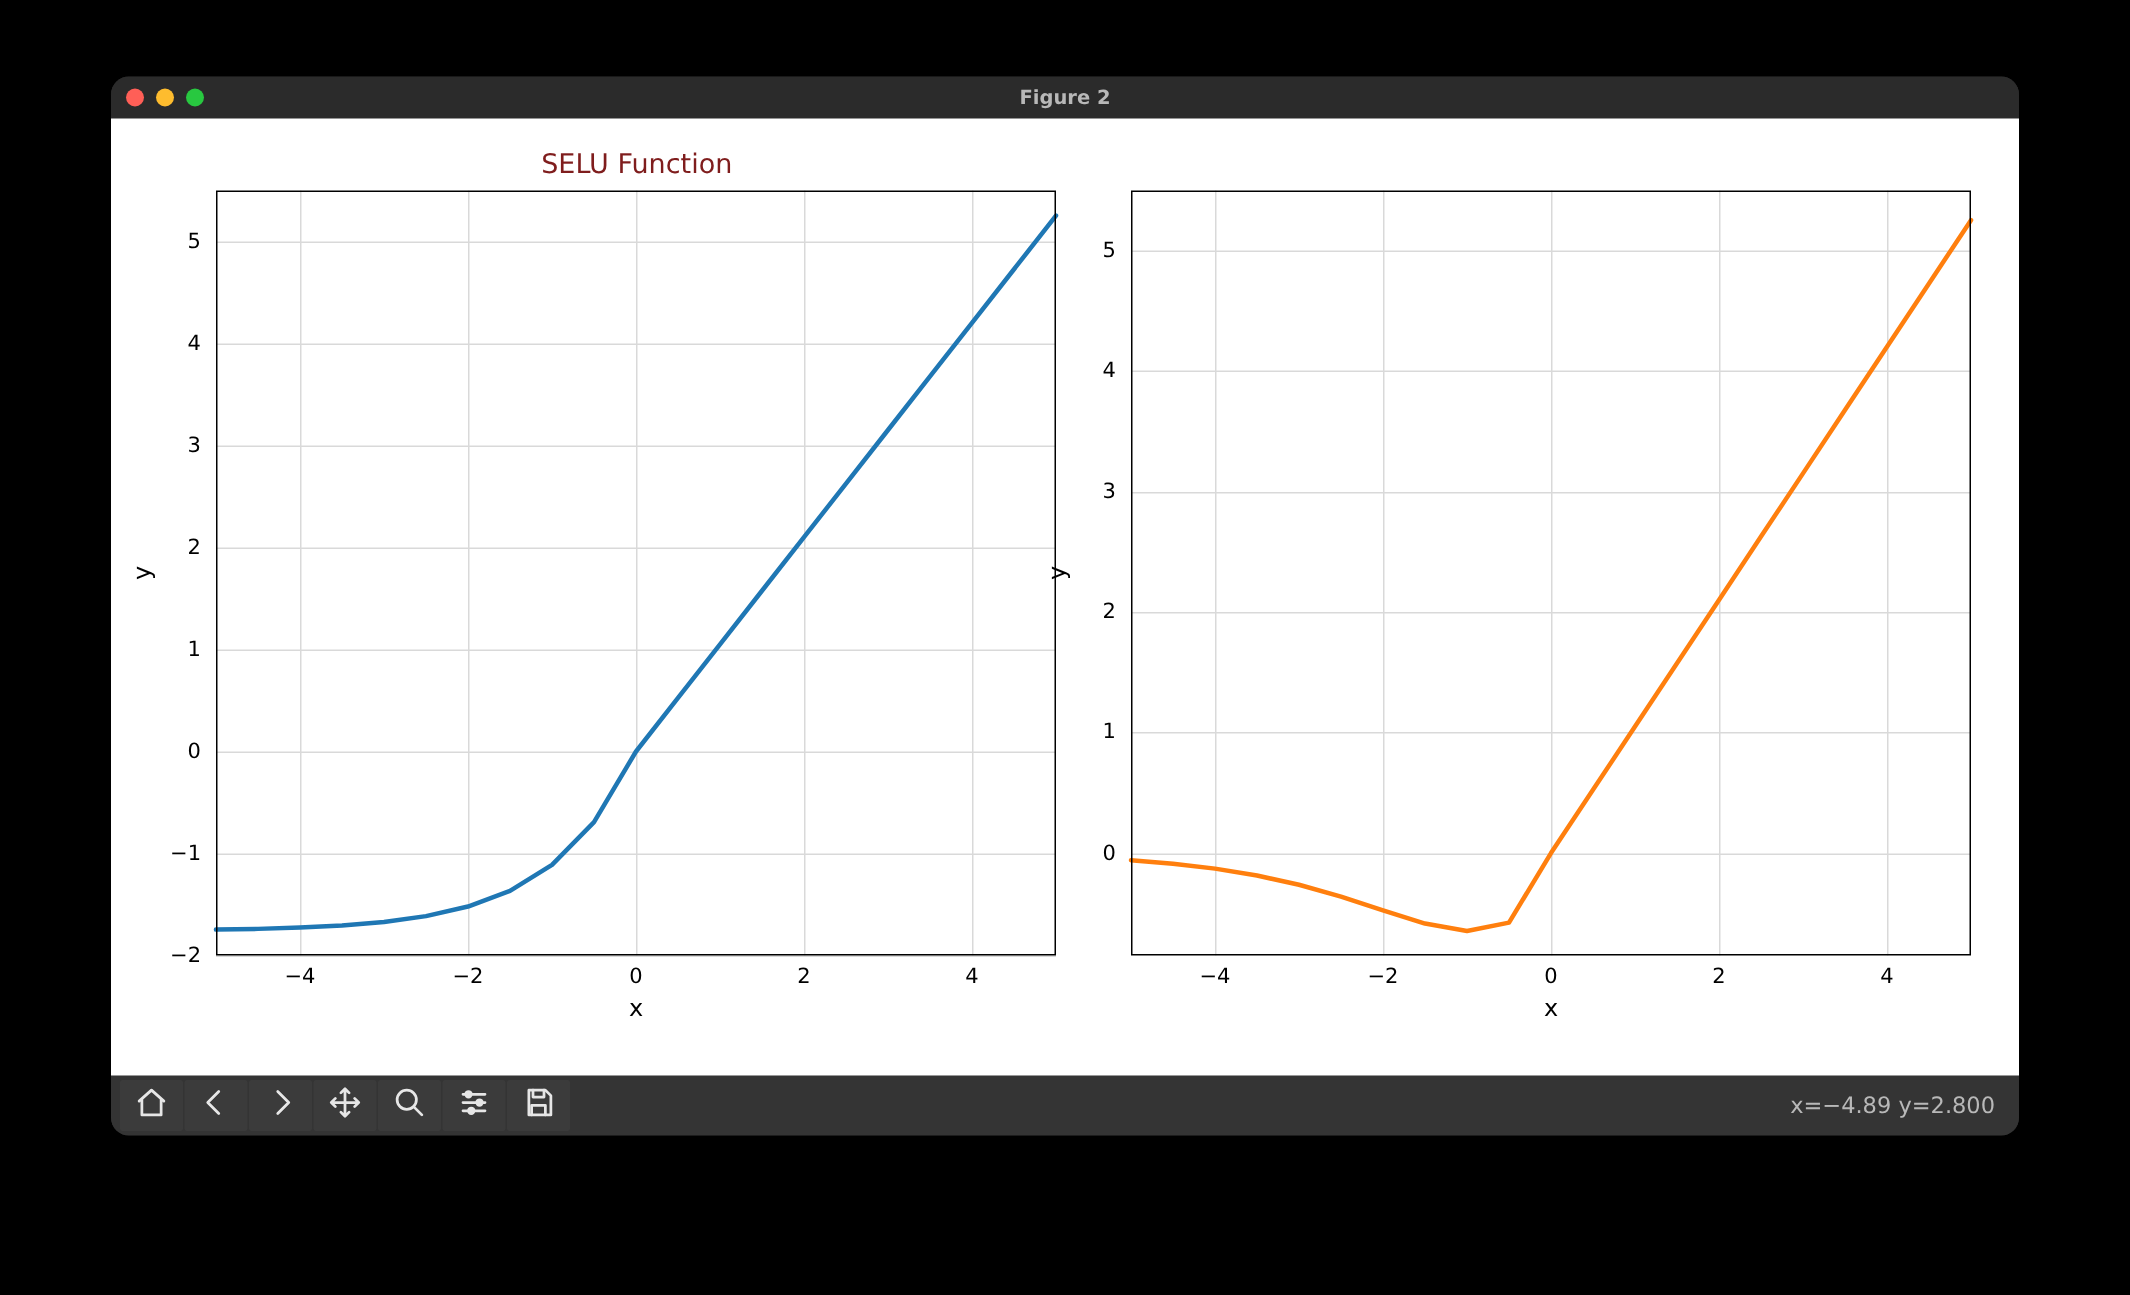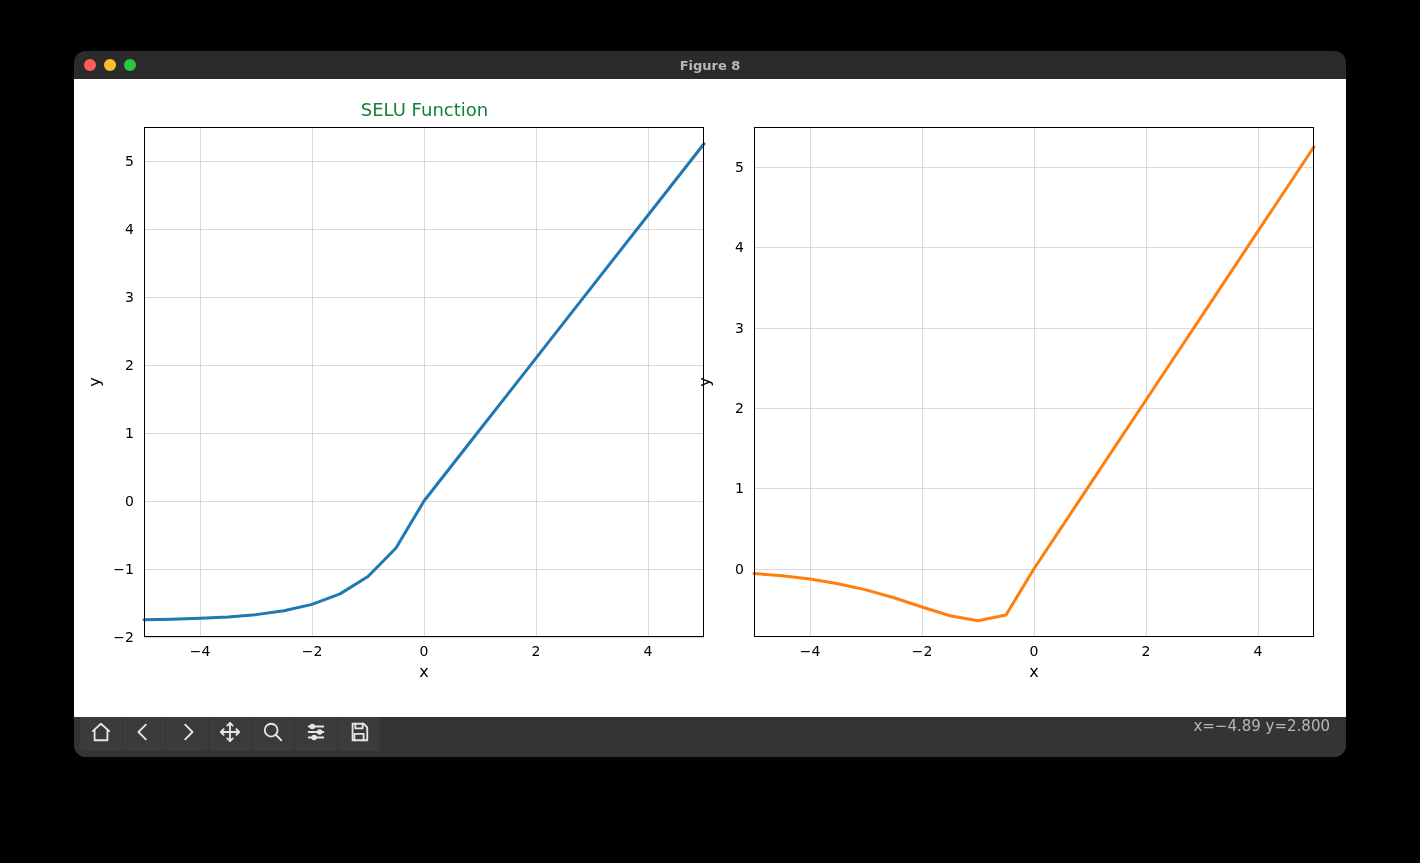--- a/index.html
+++ b/index.html
@@ -64,20 +64,21 @@
   }
   .canvas-area {
     flex: 1 1 auto;
     background: var(--canvas-bg);
     position: relative;
   }
   .toolbar {
     height: 40px;
     background: var(--toolbar-bg);
     display: flex;
+    align-items: center;
     flex: 0 0 auto;
     padding: 0 6px;
   }
   .toolbar-buttons {
     display: flex;
     gap: 0;
   }
   .tb-btn {
     width: 42px; height: 34px;
     display: flex; align-items: center; justify-content: center;
@@ -106,21 +107,21 @@
   .axes-border {
     position: absolute; inset: 0;
     border: 1.2px solid var(--axis-color);
     pointer-events: none;
   }
   .axes-title {
     position: absolute;
     top: -28px; left: 1px; right: 0;
     text-align: center;
     font-size: 18px;
-    color: #15803d;
+    color: #7f1d1d;
   }
   .xlabel {
     position: absolute;
     left: 0; right: 0; bottom: -44px;
     text-align: center;
     font-size: 16px; color: #000;
   }
   .ylabel {
     position: absolute;
     left: -54px; top: 50%;
@@ -150,21 +151,21 @@
 <body>
 
 <div class="window">
 
   <div class="titlebar">
     <div class="traffic-lights">
       <div class="tl-btn tl-close"></div>
       <div class="tl-btn tl-min"></div>
       <div class="tl-btn tl-max"></div>
     </div>
-    <div class="titlebar-title">Figure 8</div>
+    <div class="titlebar-title">Figure 2</div>
   </div>
 
   <div class="canvas-area">
     <div class="plots" id="plots">
         <div class="axes" style="left: 70px; top: 48px; width: 560px; height: 510px;">
           <div class="gridline-v" style="left: 56px;"></div>
           <div class="tick-x" style="left: 56px;">−4</div>
           <div class="gridline-v" style="left: 168px;"></div>
           <div class="tick-x" style="left: 168px;">−2</div>
           <div class="gridline-v" style="left: 280px;"></div>

